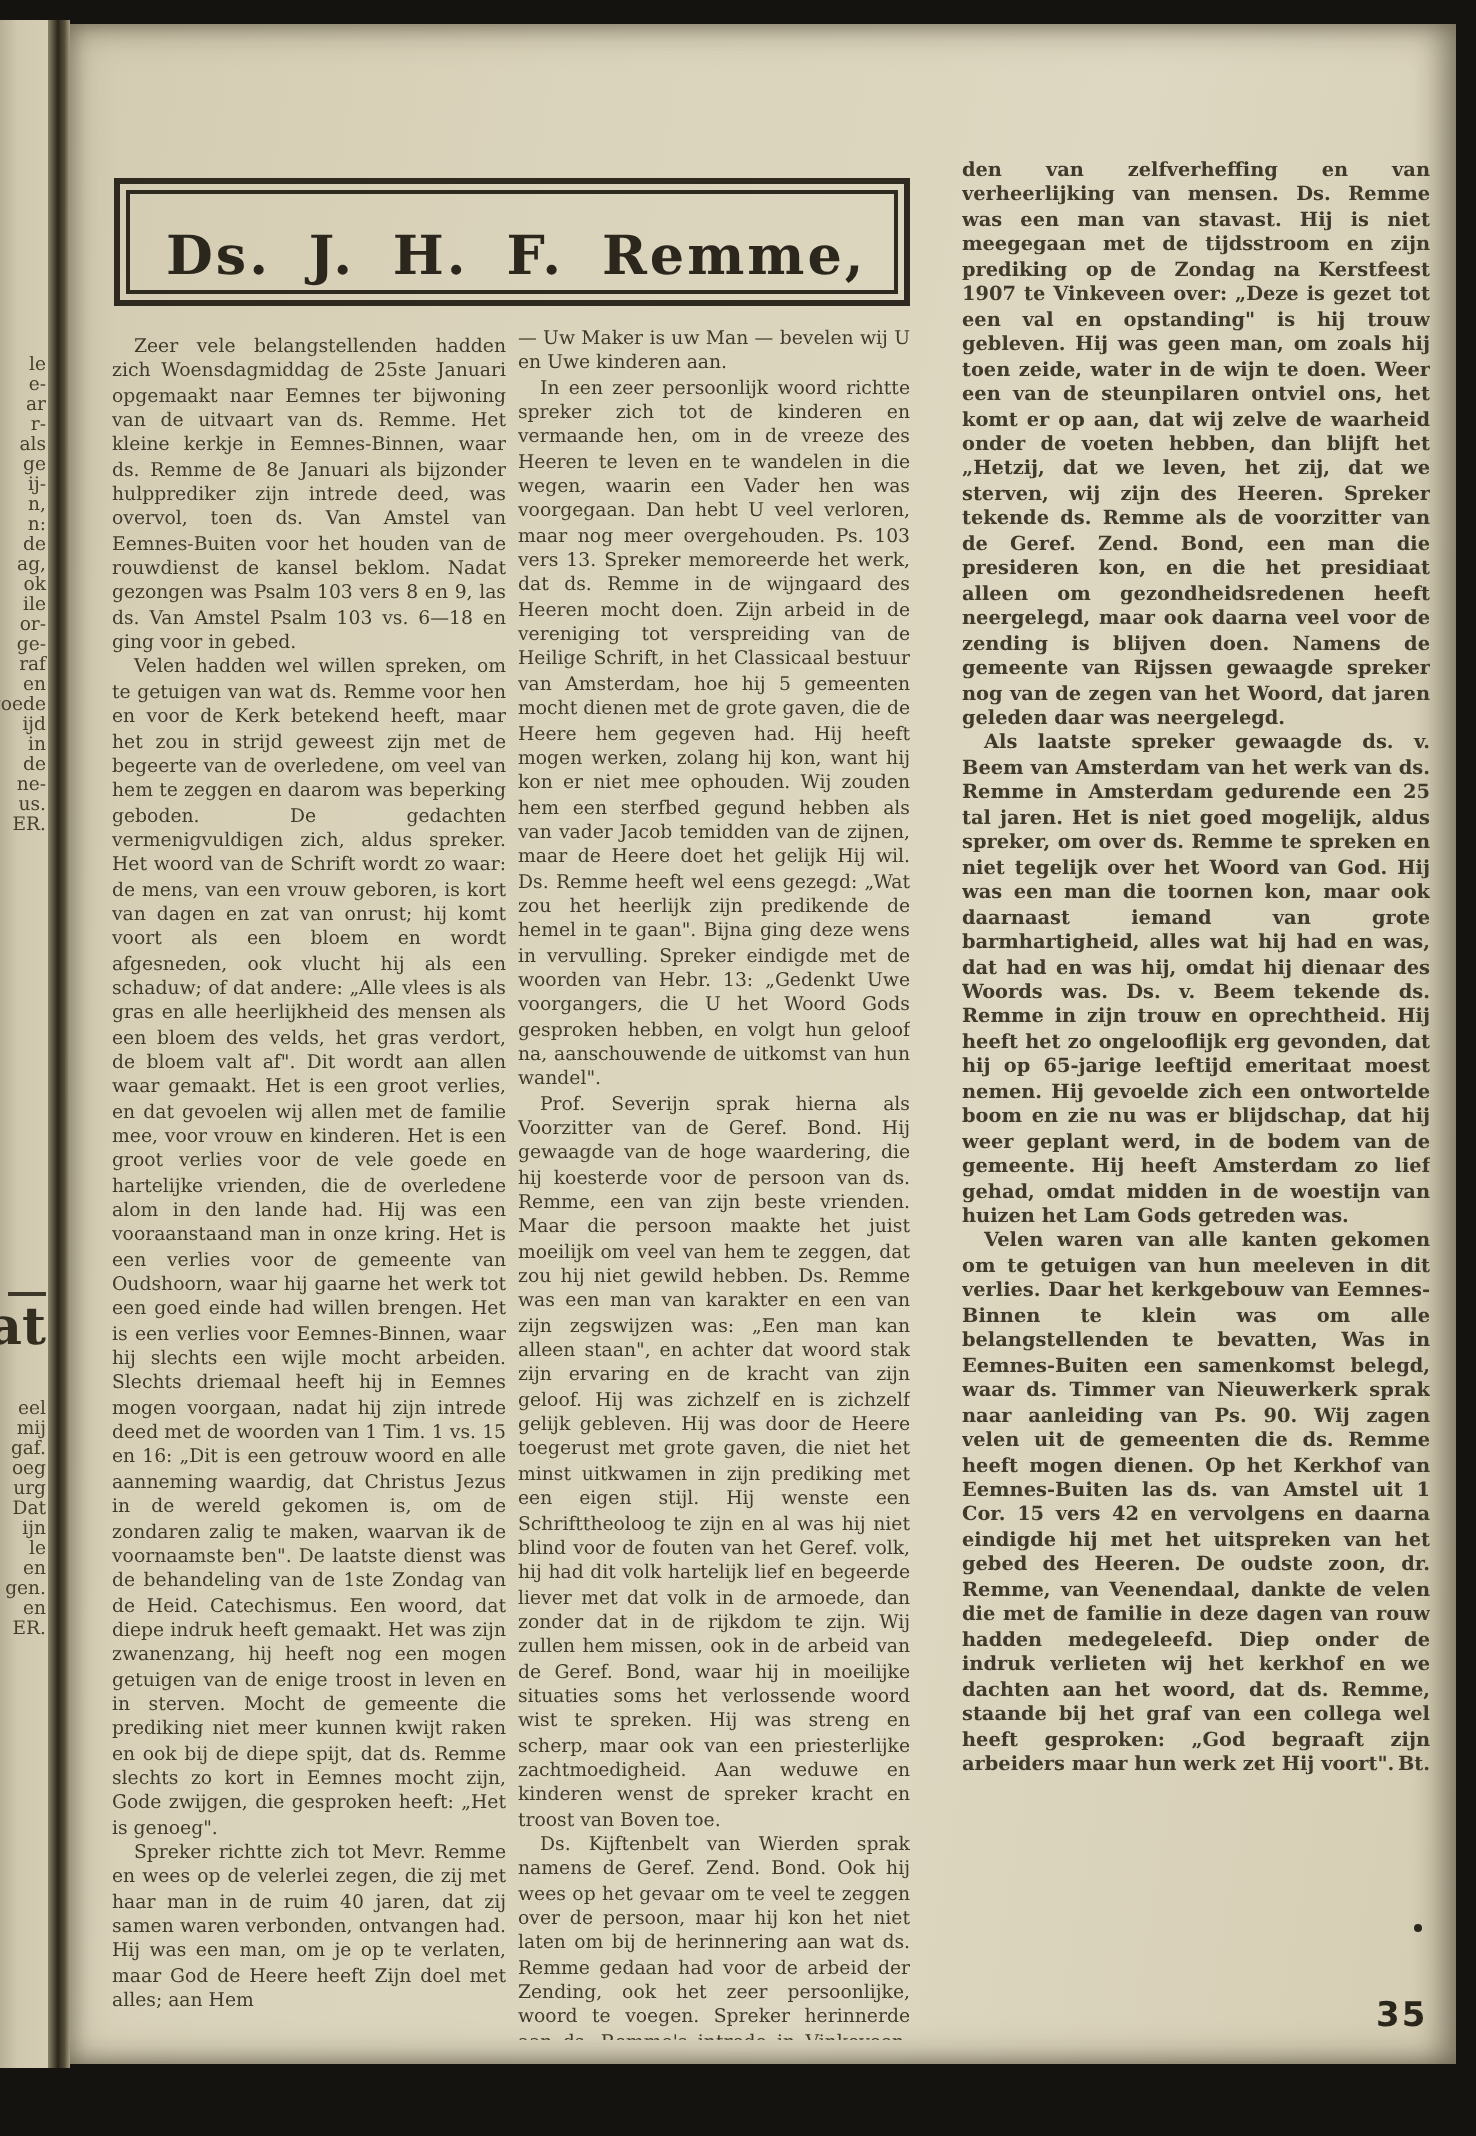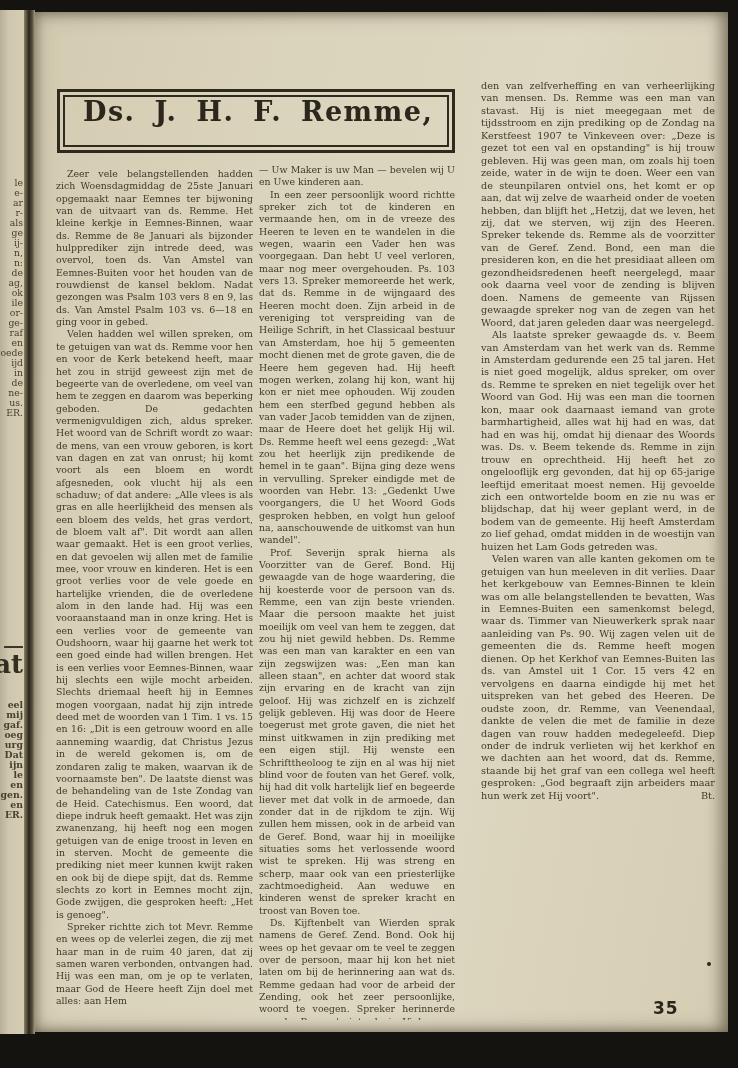--- a/index.html
+++ b/index.html
@@ -6,48 +6,48 @@
   .stage{position:relative;width:738px;height:1068px;background:#151310;overflow:hidden;
          font-family:"DejaVu Serif","Liberation Serif",serif;}
   
   .facing-strip{position:absolute;left:0;top:10px;width:24px;height:1024px;
     background:linear-gradient(90deg,#b8b096 0%,#cfc7ad 35%,#d6ceb4 100%);}
   .gutter{position:absolute;left:24px;top:10px;width:11px;height:1024px;
     background:linear-gradient(90deg,#8a8268 0%,#2a2518 45%,#55503c 75%,#a79f83 100%);}
   .frag-col{position:absolute;right:1px;display:flex;flex-direction:column;
     justify-content:flex-start;align-items:flex-end;}
   .frag-top{top:168px;height:452px;}
-  .frag-bottom{top:690px;height:296px;font-weight:bold;}
+  .frag-bottom{top:690px;height:296px;}
   .frag{font-size:9.3px;color:#46402e;line-height:10px;white-space:nowrap;}
   .strip-rule{position:absolute;top:636px;right:1px;width:19px;border-top:2px solid #3c372a;}
   .strip-headline{position:absolute;top:640px;right:1px;font-size:26px;font-weight:bold;
     color:#332e20;line-height:28px;}
   
   .page{position:absolute;left:35px;top:12px;width:693px;height:1020px;
     background:linear-gradient(100deg,#d3cbb1 0%,#dbd4bc 30%,#ded7c1 62%,#d5cdb3 100%);
     box-shadow:inset 0 0 22px rgba(60,50,30,.28), inset -7px 0 14px rgba(40,35,20,.38),
                inset 3px 0 8px rgba(50,44,28,.25);}
   
   .header-outer{position:absolute;left:22px;top:77px;width:398px;height:64px;
     border:3px solid #2e2a20;box-sizing:border-box;padding:3px;}
   .header-inner{width:100%;height:100%;border:2px solid #2e2a20;box-sizing:border-box;
-    padding:1px 8px 2px 18px;display:flex;flex-direction:column;justify-content:space-between;gap:39px;}
+    padding:1px 8px 2px 18px;display:flex;flex-direction:column;justify-content:flex-end;gap:39px;}
   .obit-title{font-size:27px;font-weight:bold;color:#2b271d;letter-spacing:1.5px;
     word-spacing:8px;line-height:28px;white-space:nowrap;}
   .obit-subtitle{font-size:12.5px;font-weight:bold;color:#2f2b20;text-align:right;
     word-spacing:2px;line-height:14px;}
   
   .col{position:absolute;overflow:hidden;color:#3f3a2b;text-align:justify;}
   .col-1{left:21px;top:156px;width:197px;height:836px;font-size:9.4px;line-height:12.35px;}
   .col-2{left:224px;top:152px;width:196px;height:856px;font-size:9.4px;line-height:12.35px;}
-  .col-3{left:446px;top:68px;width:234px;height:912px;font-size:9.7px;line-height:12.45px;}
+  .col-3{left:446px;top:68px;width:234px;height:912px;font-size:9.7px;line-height:12.45px;font-weight:bold;}
   .para{margin:0;text-indent:11px;}
   .para.cont{text-indent:0;}
   .sig{float:right;text-indent:0;}
-  .page-number{position:absolute;left:618px;top:986px;font-family:"DejaVu Sans","Liberation Sans",sans-serif;
+  .page-number{position:absolute;left:653px;top:986px;font-family:"DejaVu Sans","Liberation Sans",sans-serif;
     font-weight:bold;font-size:17px;color:#24201666;color:#2a261b;letter-spacing:1px;}
   .ink-speck{position:absolute;left:672px;top:950px;width:4px;height:4px;border-radius:50%;
     background:#2a261b;}
 </style>
 </head>
 <body>
 
 <div class="stage">
 
   <div class="facing-strip">

